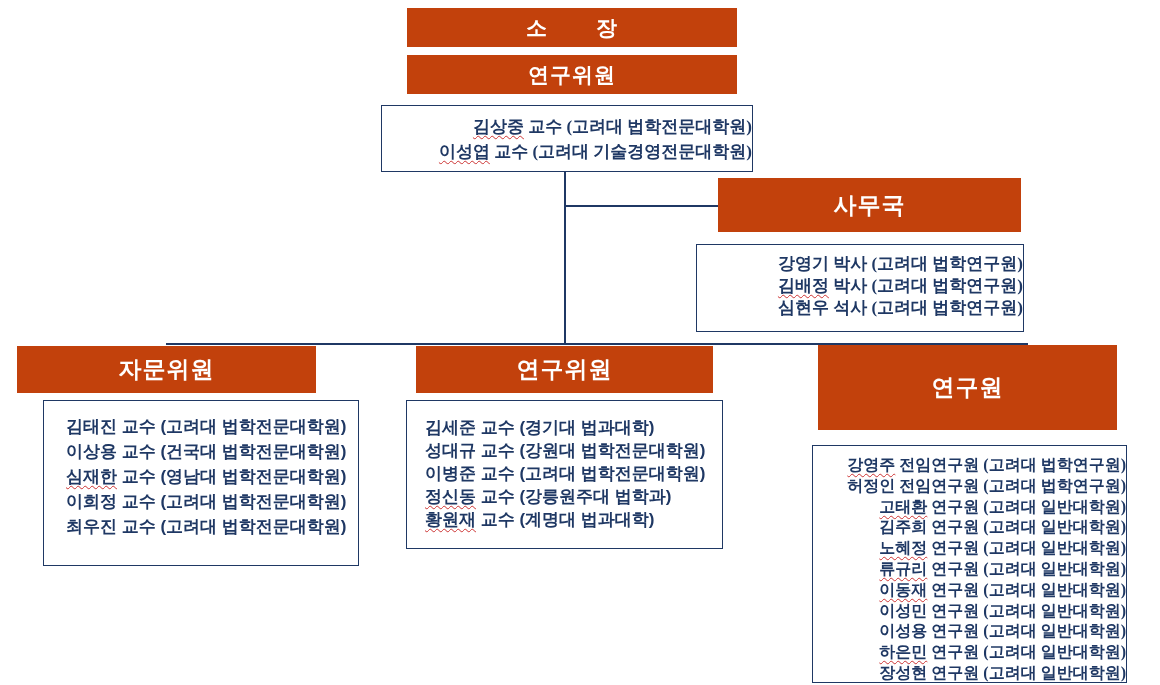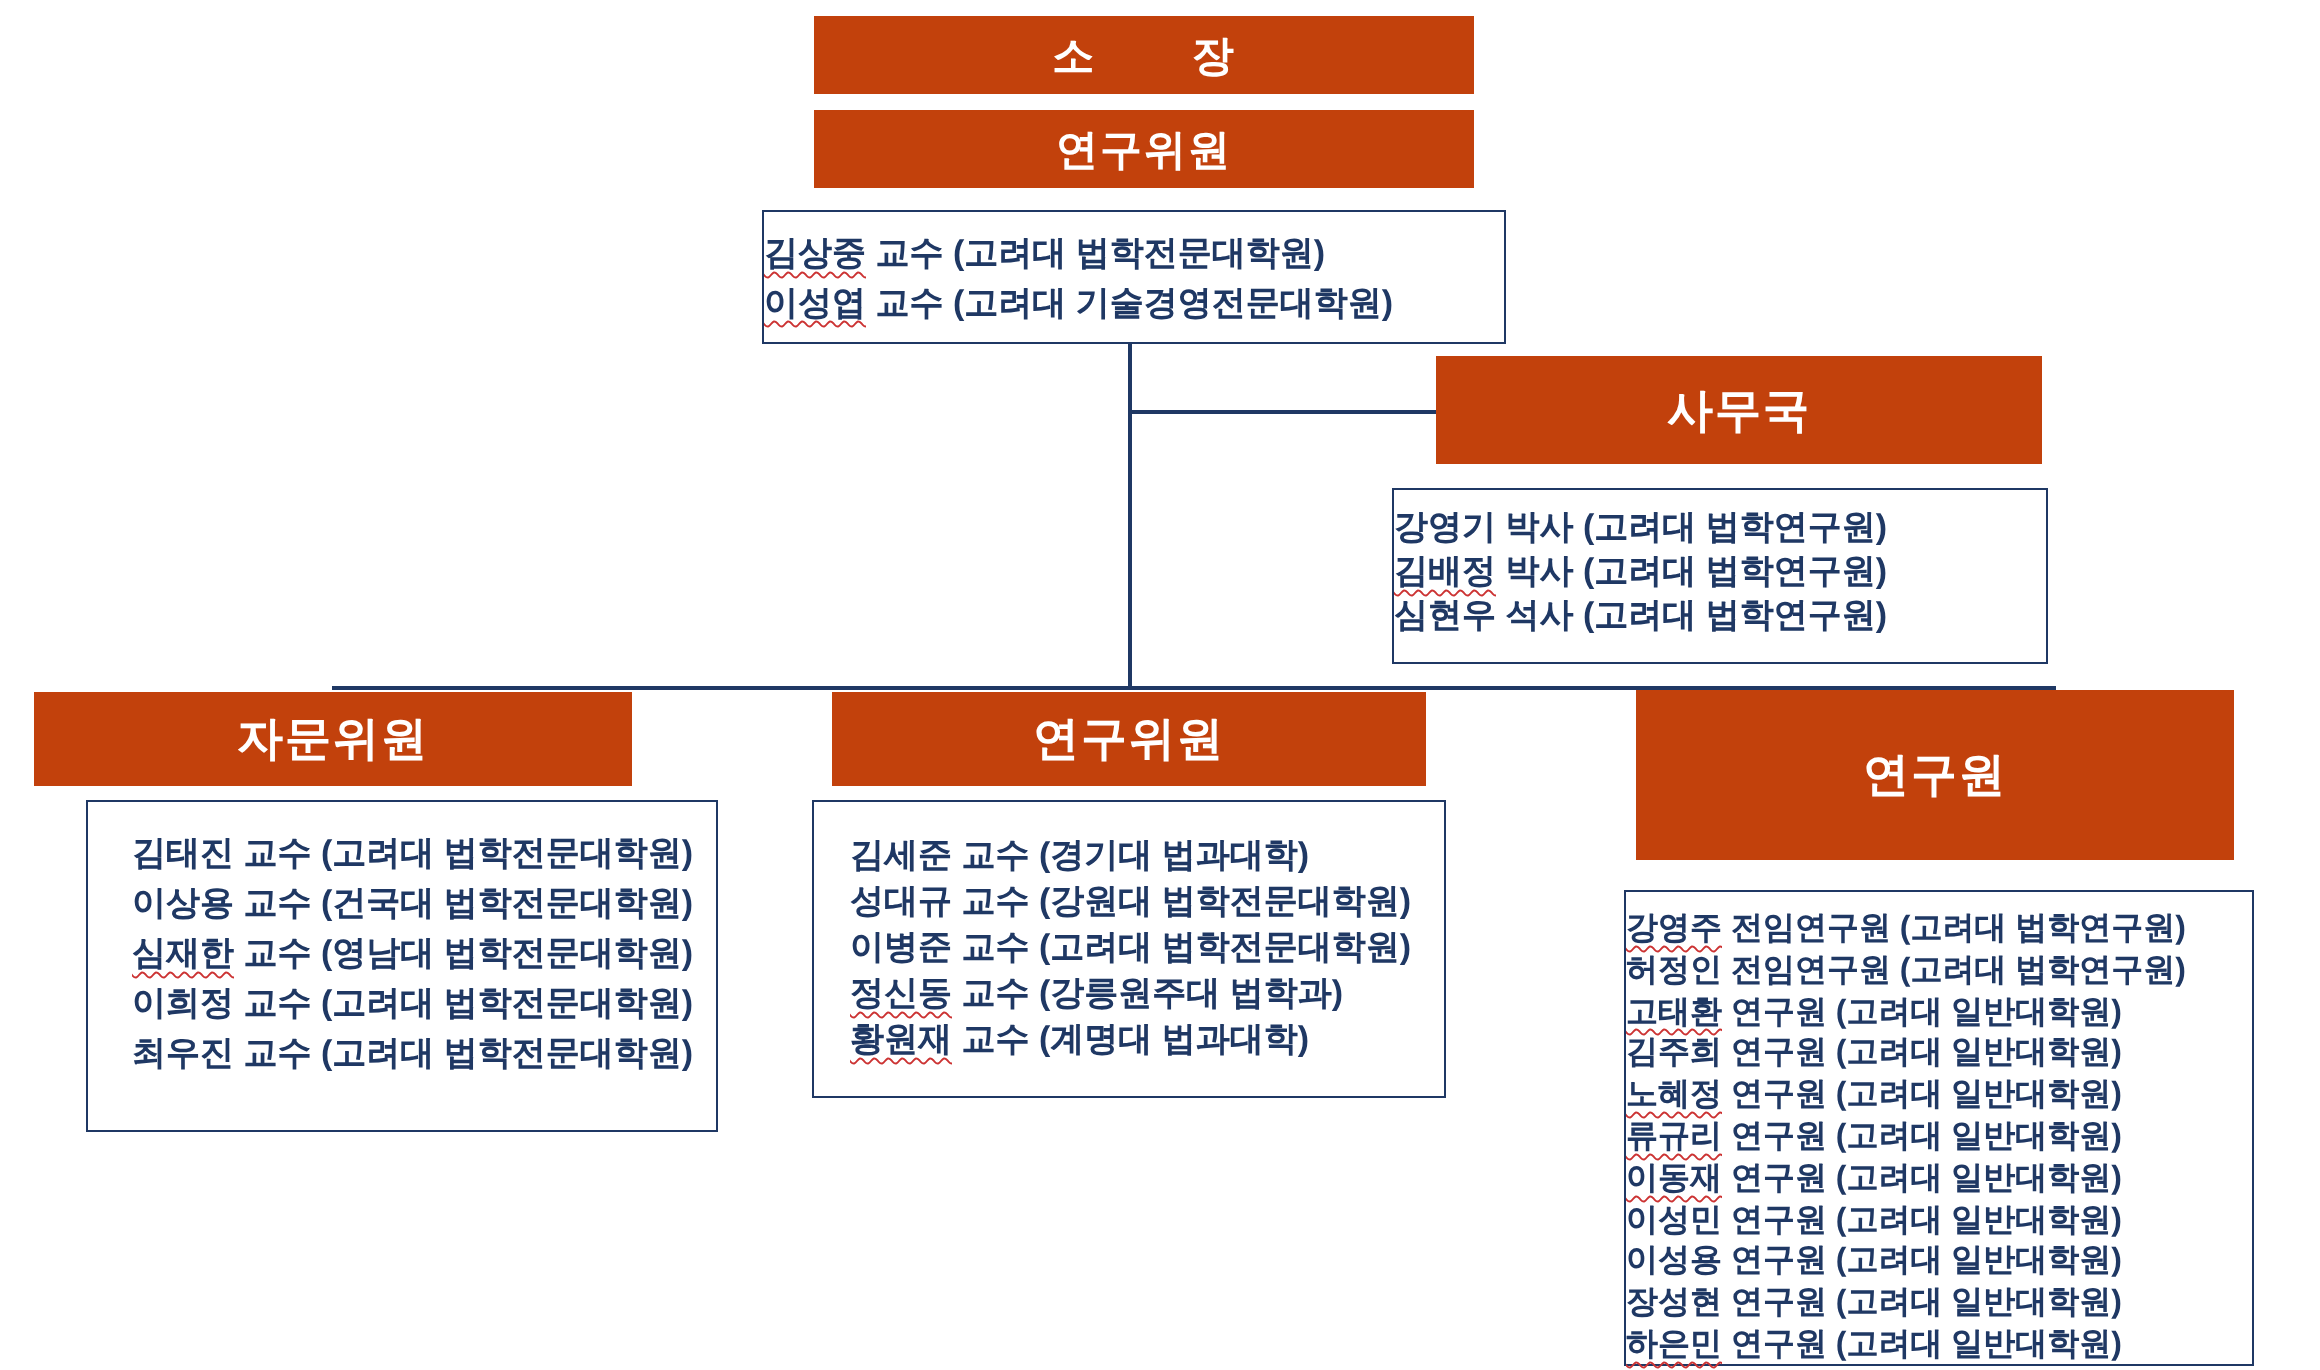--- a/index.html
+++ b/index.html
@@ -11,21 +11,21 @@
     position:absolute;background:#c2410c;color:#ffffff;
     display:flex;align-items:center;justify-content:center;
     font-size:23px;letter-spacing:1px;
   }
   .hdr .pre{white-space:pre;}
   .names{
     position:absolute;background:#ffffff;border:1.5px solid #1f3864;
     box-sizing:border-box;font-size:17px;
   }
   .names .line{white-space:pre;}
-  .center{text-align:left;}
+  .center{text-align:right;font-family:Liberation Serif, serif;}
   .leftal{text-align:left;}
   .sq{text-decoration-line:underline;text-decoration-style:wavy;text-decoration-color:#cc3333;text-decoration-thickness:1px;text-underline-offset:3px;}
   .cline{position:absolute;background:#1f3864;}
 
   #b-director{left:407px;top:8px;width:330px;height:39px;font-size:21px;}
   #b-corep{left:407px;top:55px;width:330px;height:39px;font-size:21px;}
   #n-corep{left:381px;top:105px;width:372px;height:67px;padding-top:9px;line-height:24.5px;}
   #l-vert{left:564px;top:172px;width:2px;height:172px;}
   #l-branch-sec{left:564px;top:205px;width:156px;height:2px;}
   #b-sec{left:718px;top:178px;width:303px;height:54px;}
@@ -97,17 +97,17 @@
   <div class="names center" id="n-res">
       <div class="line"><span class="sq">강영주</span><span> 전임연구원 (고려대 법학연구원)</span></div>
       <div class="line"><span>허정인</span><span> 전임연구원 (고려대 법학연구원)</span></div>
       <div class="line"><span class="sq">고태환</span><span> 연구원 (고려대 일반대학원)</span></div>
       <div class="line"><span>김주희</span><span> 연구원 (고려대 일반대학원)</span></div>
       <div class="line"><span class="sq">노혜정</span><span> 연구원 (고려대 일반대학원)</span></div>
       <div class="line"><span class="sq">류규리</span><span> 연구원 (고려대 일반대학원)</span></div>
       <div class="line"><span class="sq">이동재</span><span> 연구원 (고려대 일반대학원)</span></div>
       <div class="line"><span>이성민</span><span> 연구원 (고려대 일반대학원)</span></div>
       <div class="line"><span>이성용</span><span> 연구원 (고려대 일반대학원)</span></div>
+      <div class="line"><span class="sq">하은민</span><span> 연구원 (고려대 일반대학원)</span></div>
       <div class="line"><span>장성현</span><span> 연구원 (고려대 일반대학원)</span></div>
-      <div class="line"><span class="sq">하은민</span><span> 연구원 (고려대 일반대학원)</span></div>
     </div>
 
 </div>
 
 </body></html>

